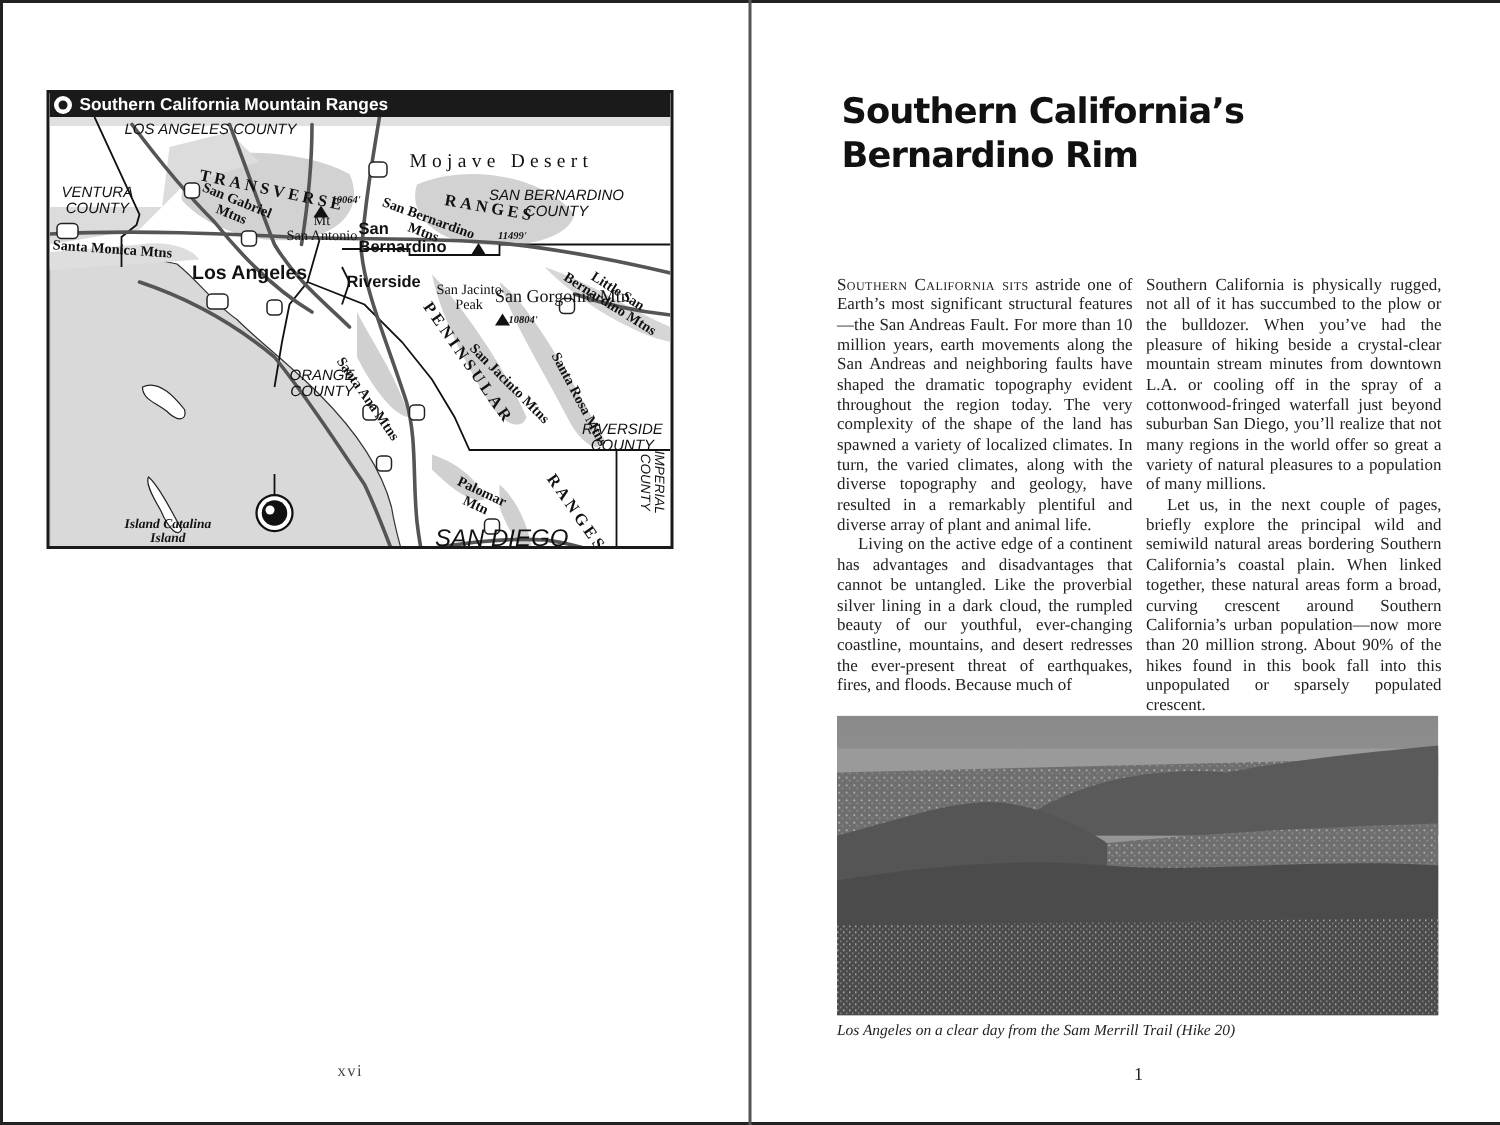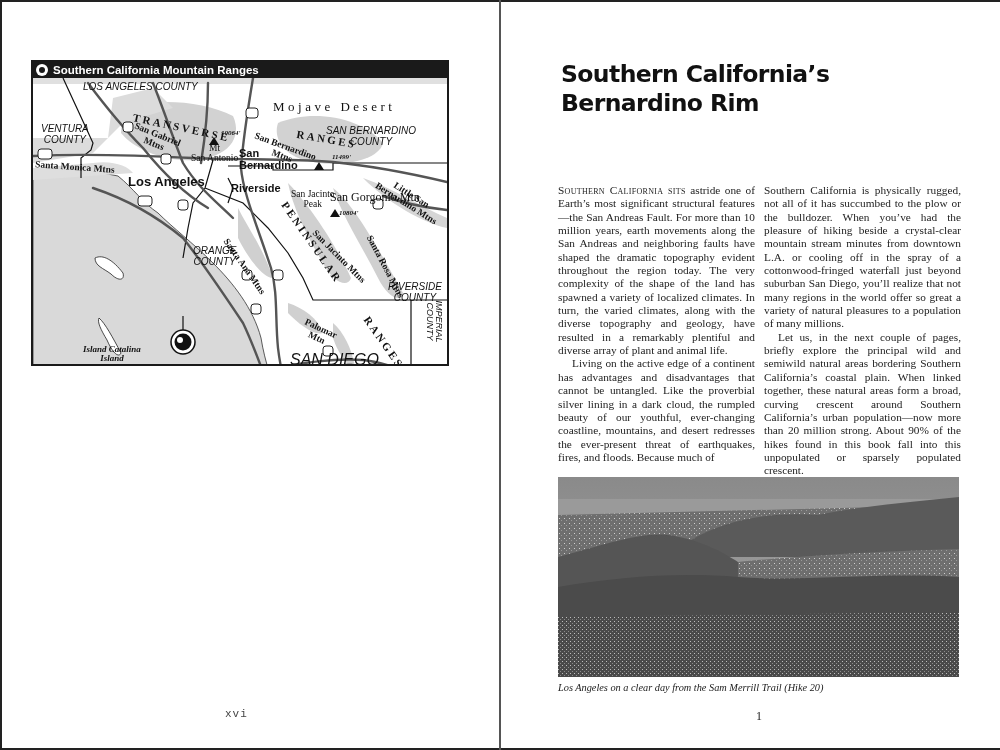--- a/index.html
+++ b/index.html
@@ -20,21 +20,21 @@
   .map-logo { position:absolute; left:3px; top:2px; width:12px; height:12px; border-radius:50%; background:#fff; }
   .map-logo::after { content:""; position:absolute; left:3px; top:3px; width:6px; height:6px; border-radius:50%; background:#1a1a1a; }
   .map svg { position:absolute; left:0; top:16px; }
   .lbl { position:absolute; z-index:4; white-space:nowrap; color:#111; line-height:1.05; }
   .sans { font-family:"Liberation Sans", sans-serif; }
   .serif { font-family:"Liberation Serif", serif; }
   .it { font-style:italic; }
   .b { font-weight:bold; }
   .center { text-align:center; }
 
-  .folio-left { position:absolute; left:225px; top:708px; font-family:Liberation Mono, monospace; font-size:11px; color:#444; letter-spacing:1px; }
+  .folio-left { position:absolute; left:225px; top:708px; font-family:Liberation Serif, serif; font-size:11px; color:#444; letter-spacing:1px; }
 
   
   .title { position:absolute; left:60px; top:60px; font-family:"DejaVu Sans", sans-serif; font-weight:bold;
            font-size:23.5px; line-height:29px; color:#111; letter-spacing:-0.6px; }
   .col { position:absolute; top:184px; width:197px; font-family:"Liberation Serif", serif; font-size:11.3px;
          line-height:13.35px; color:#222; text-align:justify; hyphens:none; }
   .col p { margin:0; }
   .col p + p { text-indent:14px; }
   .col.c1 { left:57px; }
   .col.c2 { left:263px; }

